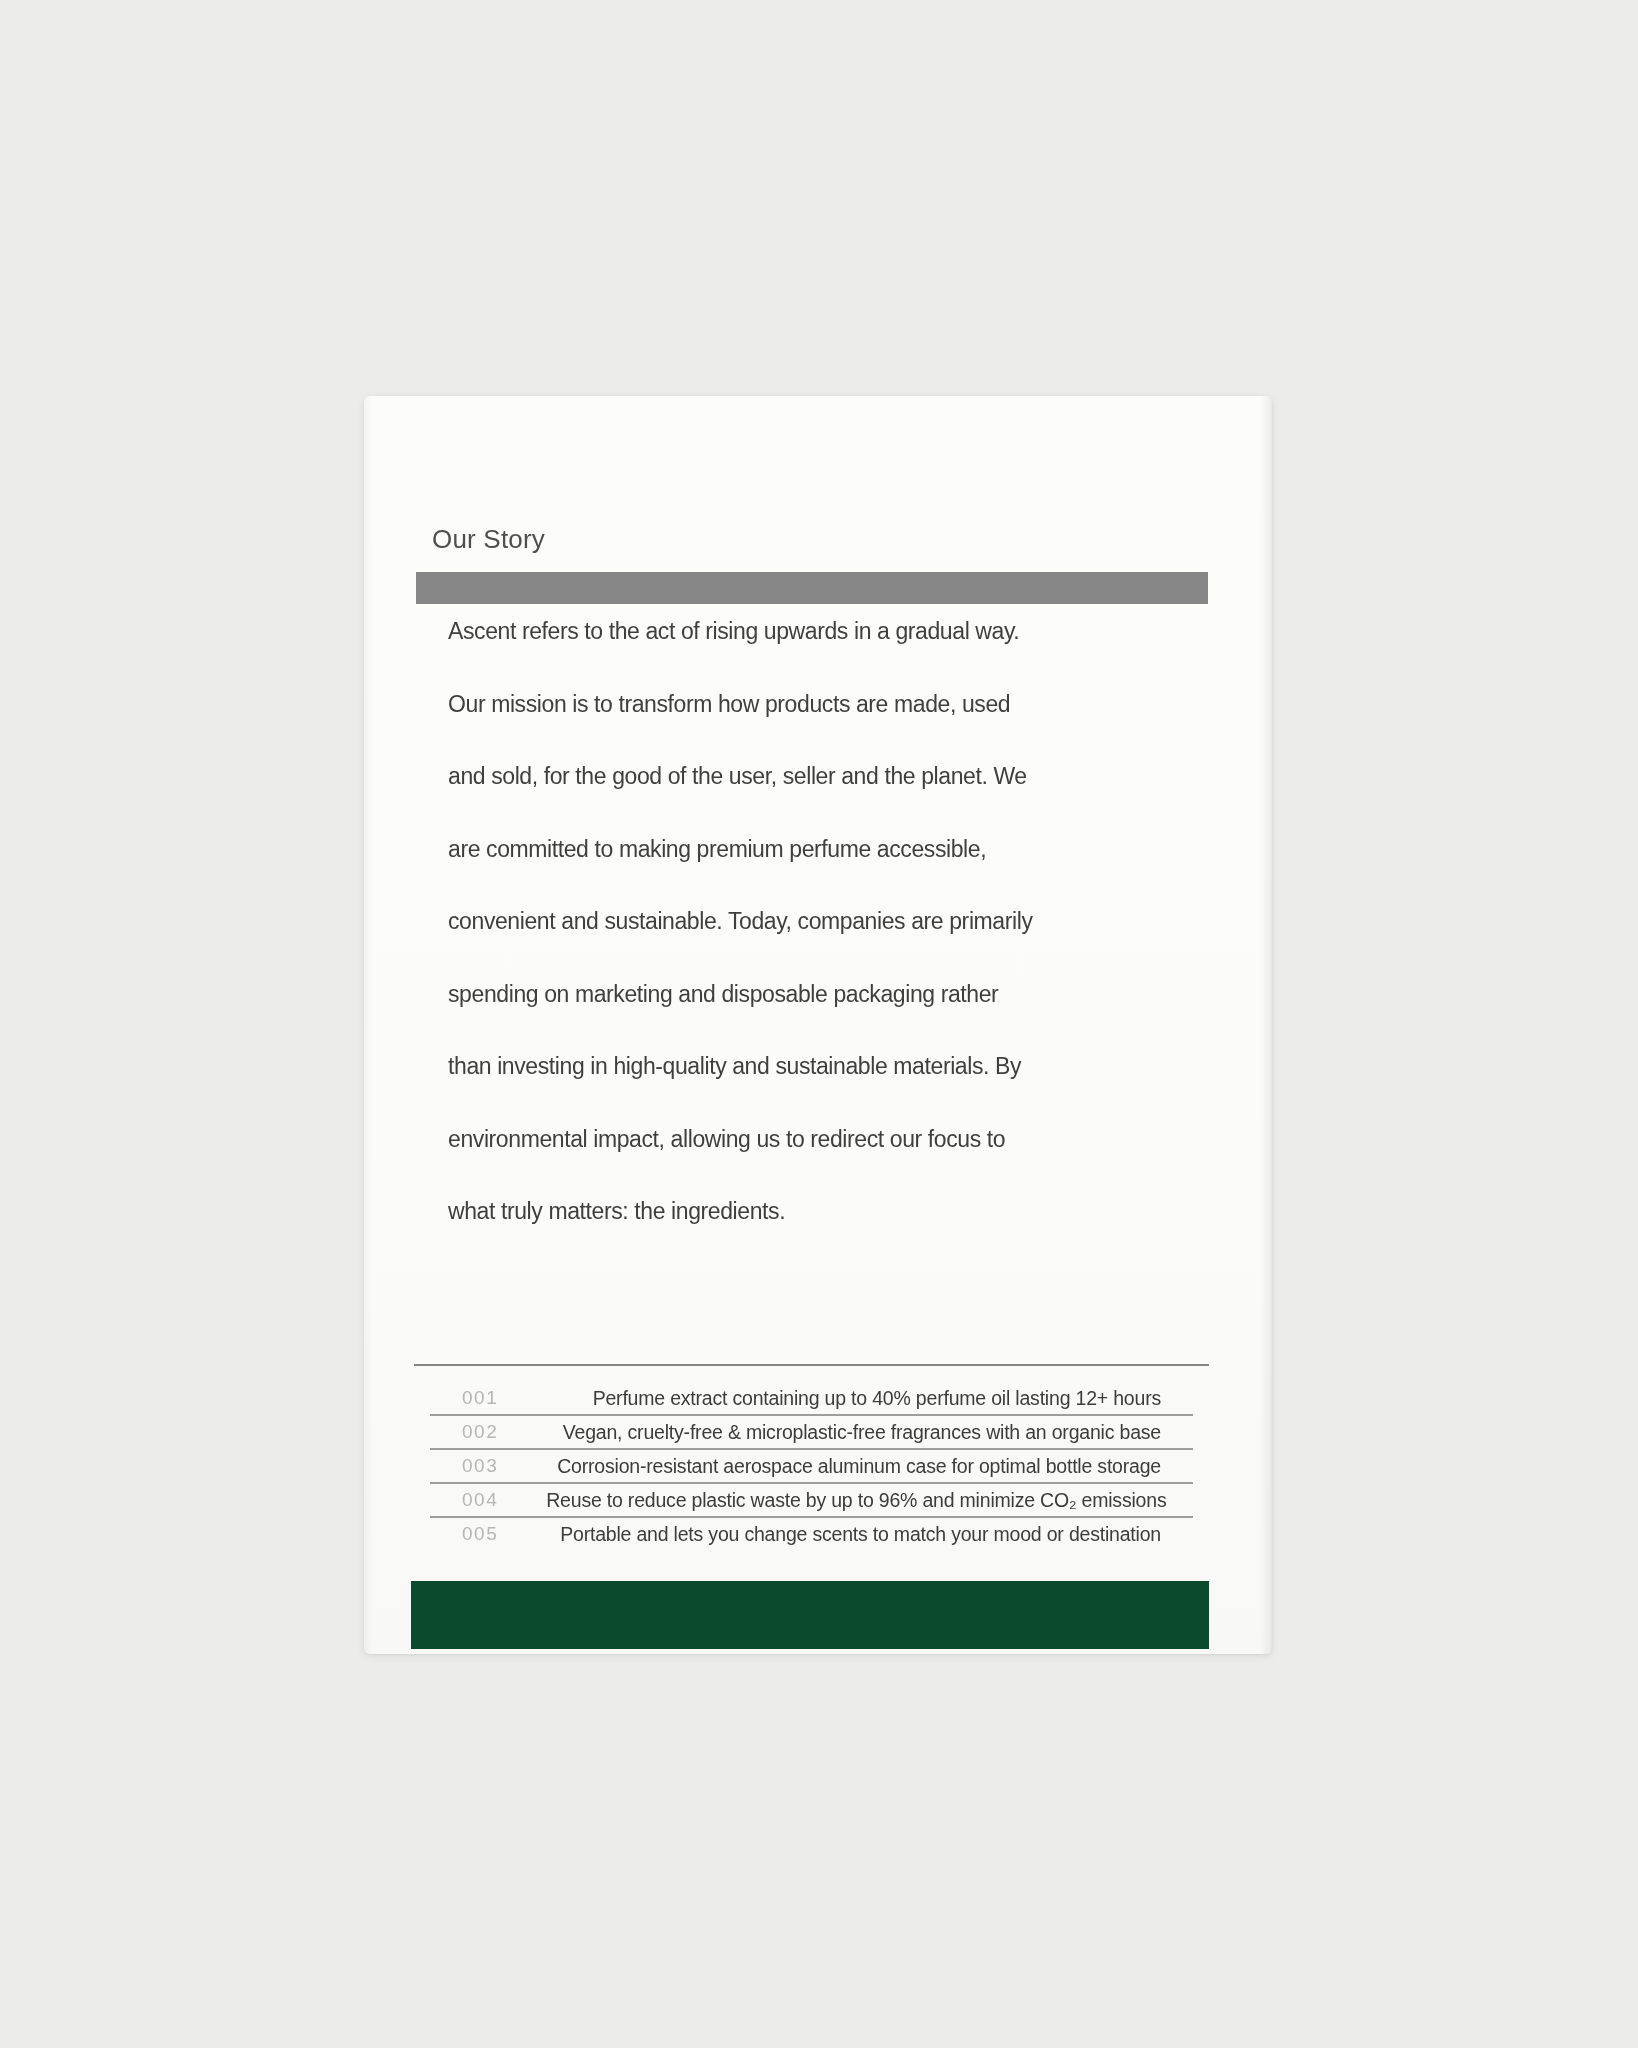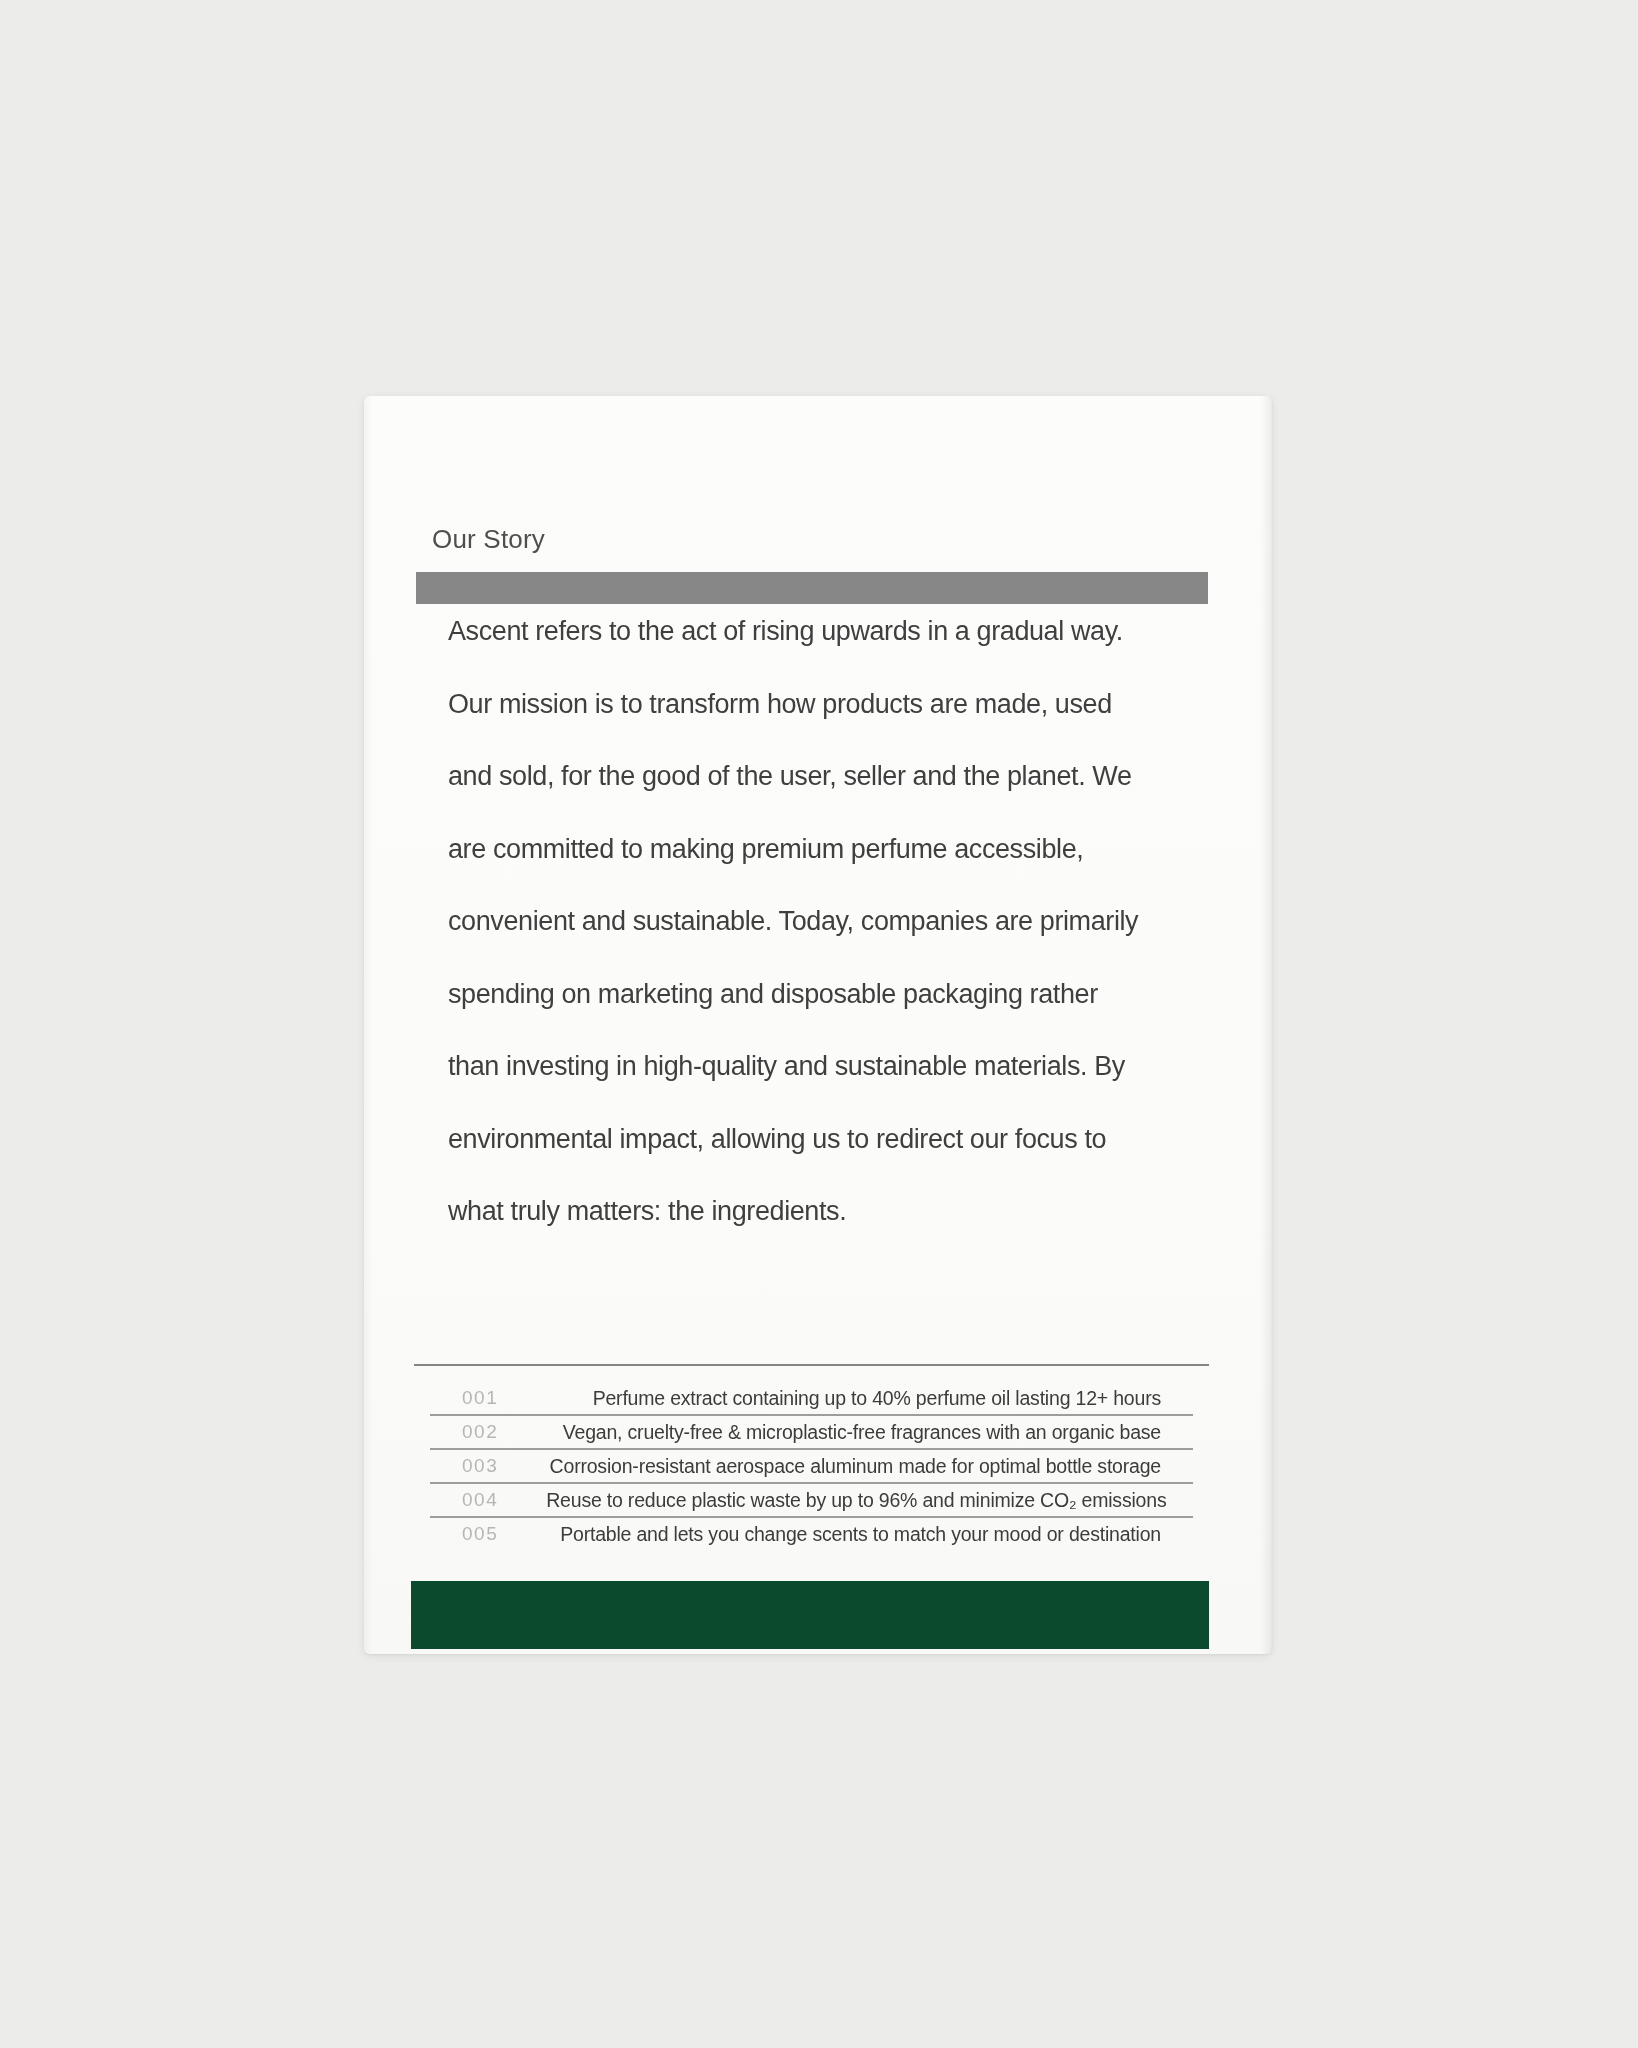--- a/index.html
+++ b/index.html
@@ -31,21 +31,21 @@
   .section-label {
     position: absolute; left: 52px; top: 112px;
     font-size: 26px; color: #4f4f4f; letter-spacing: 0.2px;
   }
   .head-divider {
     position: absolute; left: 52px; right: 64px; top: 176px;
     height: 2px; background: #878787;
   }
   .paragraph { position: absolute; left: 52px; top: 183px; right: 40px; }
   .paragraph-line {
-    font-size: 27px; line-height: 40.5px; color: #3f3f3f;
+    font-size: 23px; line-height: 40.5px; color: #3f3f3f;
     letter-spacing: -0.4px; white-space: nowrap;
   }
   .features {
     position: absolute; left: 50px; right: 63px; top: 968px;
     border-top: 2px solid #868686;
   }
   .feature-row {
     display: flex; justify-content: space-between; align-items: center;
     height: 28px; border-bottom: 2px solid #9d9d9d; gap: 16px;
   }
@@ -100,21 +100,21 @@
         <span class="feature-text">Perfume extract containing up to 40% perfume oil lasting 12+ hours</span>
       </div>
 
       <div class="feature-row">
         <span class="feature-number">002</span>
         <span class="feature-text">Vegan, cruelty-free &amp; microplastic-free fragrances with an organic base</span>
       </div>
 
       <div class="feature-row">
         <span class="feature-number">003</span>
-        <span class="feature-text">Corrosion-resistant aerospace aluminum made for optimal bottle storage</span>
+        <span class="feature-text">Corrosion-resistant aerospace aluminum case for optimal bottle storage</span>
       </div>
 
       <div class="feature-row">
         <span class="feature-number">004</span>
         <span class="feature-text">Reuse to reduce plastic waste by up to 96% and minimize CO₂ emissions</span>
       </div>
 
       <div class="feature-row">
         <span class="feature-number">005</span>
         <span class="feature-text">Portable and lets you change scents to match your mood or destination</span>

